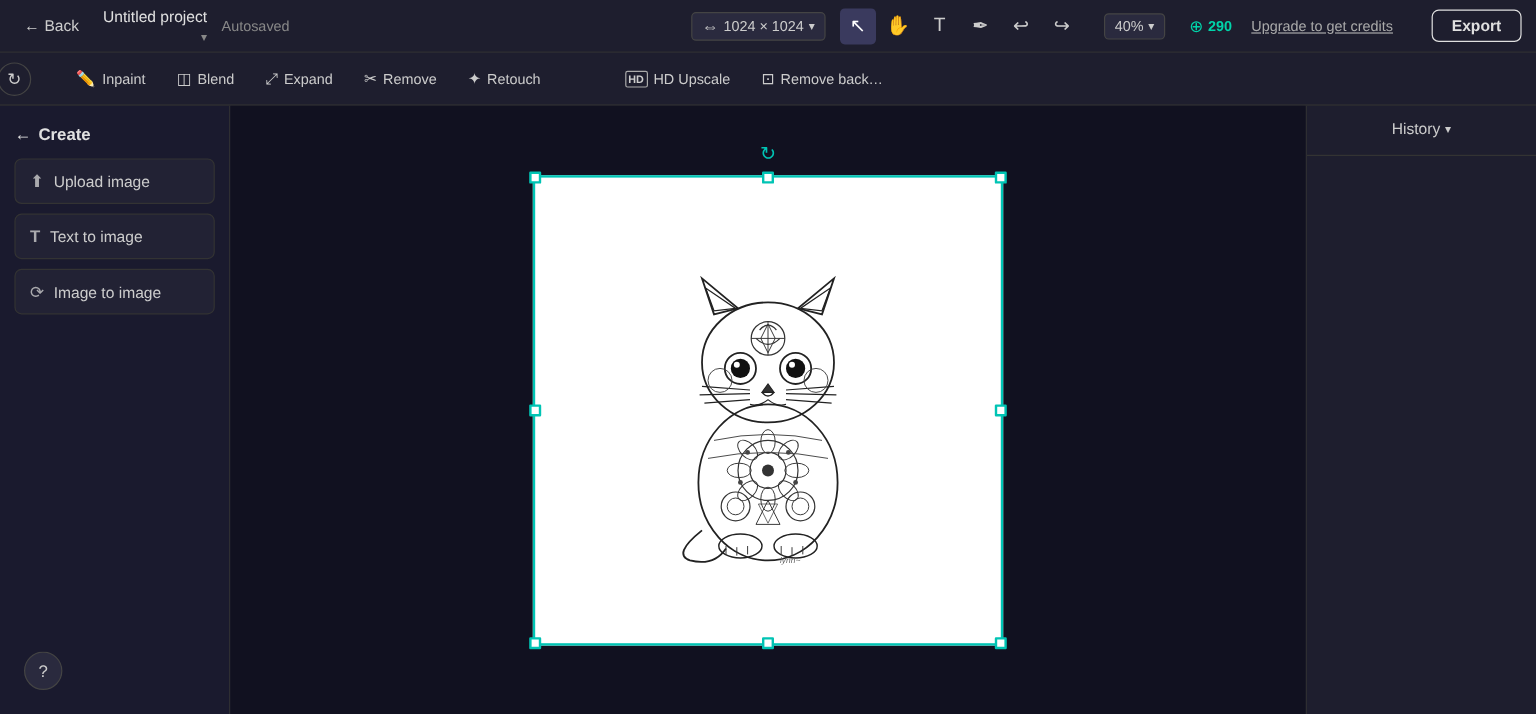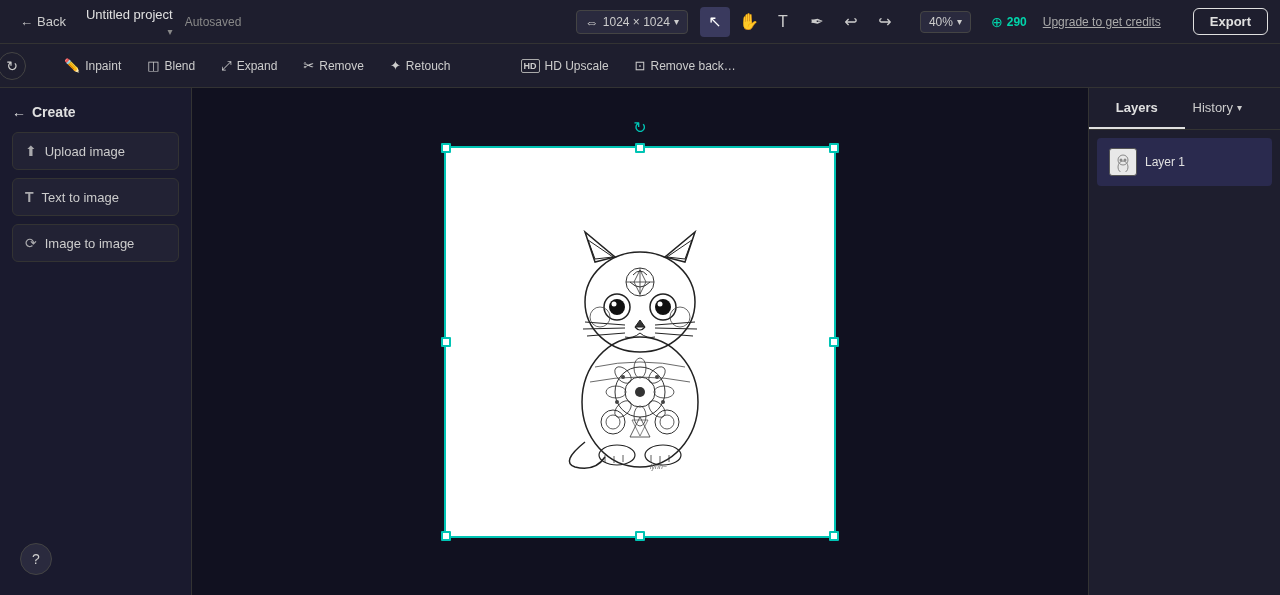--- a/index.html
+++ b/index.html
@@ -51,21 +51,21 @@
     .handle.bm { bottom: -5px; left: 50%; transform: translateX(-50%); cursor: s-resize; }
 
     
     .cat-image { width: 280px; height: 280px; display: flex; align-items: center; justify-content: center; }
 
     
     .right-panel { width: 192px; background: #1e1e2e; border-left: 1px solid #333; display: flex; flex-direction: column; flex-shrink: 0; }
     .right-panel-tabs { display: flex; border-bottom: 1px solid #333; }
     .right-panel-tab { flex: 1; padding: 12px 8px; font-size: 13px; color: #ccc; cursor: pointer; text-align: center; border-bottom: 2px solid transparent; }
     .right-panel-tab.active { color: #e0e0e0; font-weight: 600; border-bottom-color: #e0e0e0; }
-    .history-tab { display: flex; align-items: center; gap: 4px; }
+    .history-tab { display: flex; align-items: center; gap: 4px; justify-content: center; }
     .layer-item { display: flex; align-items: center; gap: 8px; padding: 10px 12px; cursor: pointer; background: #2a2a4e; border-radius: 4px; margin: 8px; }
     .layer-thumb { width: 28px; height: 28px; background: #e8e8e8; border-radius: 3px; display: flex; align-items: center; justify-content: center; font-size: 10px; color: #888; border: 1px solid #555; }
     .layer-name { font-size: 12px; color: #e0e0e0; }
 
     
     .help-btn { position: fixed; bottom: 20px; left: 20px; width: 32px; height: 32px; background: #2a2a3e; border: 1px solid #444; border-radius: 50%; display: flex; align-items: center; justify-content: center; cursor: pointer; color: #ccc; font-size: 14px; }
 
     
     .rotate-handle { position: absolute; top: -28px; left: 50%; transform: translateX(-50%); width: 20px; height: 20px; display: flex; align-items: center; justify-content: center; cursor: pointer; color: #00c4b4; font-size: 16px; }
   </style>
@@ -291,37 +291,25 @@
 
             <text x="145" y="262" font-size="7" fill="#666" font-style="italic">lynn~</text>
           </svg>
         </div>
       </div>
     </div>
   </div>
 
   <div class="right-panel">
     <div class="right-panel-tabs">
-      <div class="right-panel-tab active">Layers</div>
       <div class="right-panel-tab history-tab">
         <span>History</span>
         <span style="font-size:10px;">▾</span>
       </div>
     </div>
 
-    <div class="layer-item">
-      <div class="layer-thumb">
-        <svg width="20" height="20" viewBox="0 0 20 20" xmlns="http://www.w3.org/2000/svg">
-          <ellipse cx="10" cy="8" rx="5" ry="5" fill="none" stroke="#888" stroke-width="1"></ellipse>
-          <ellipse cx="10" cy="15" rx="5" ry="6" fill="none" stroke="#888" stroke-width="1"></ellipse>
-          <circle cx="8" cy="8" r="1.5" fill="#888"></circle>
-          <circle cx="12" cy="8" r="1.5" fill="#888"></circle>
-        </svg>
-      </div>
-      <span class="layer-name">Layer 1</span>
-    </div>
   </div>
 
 </div>
 
 <div class="help-btn">
   <span>?</span>
 </div>
 
 </body></html>

